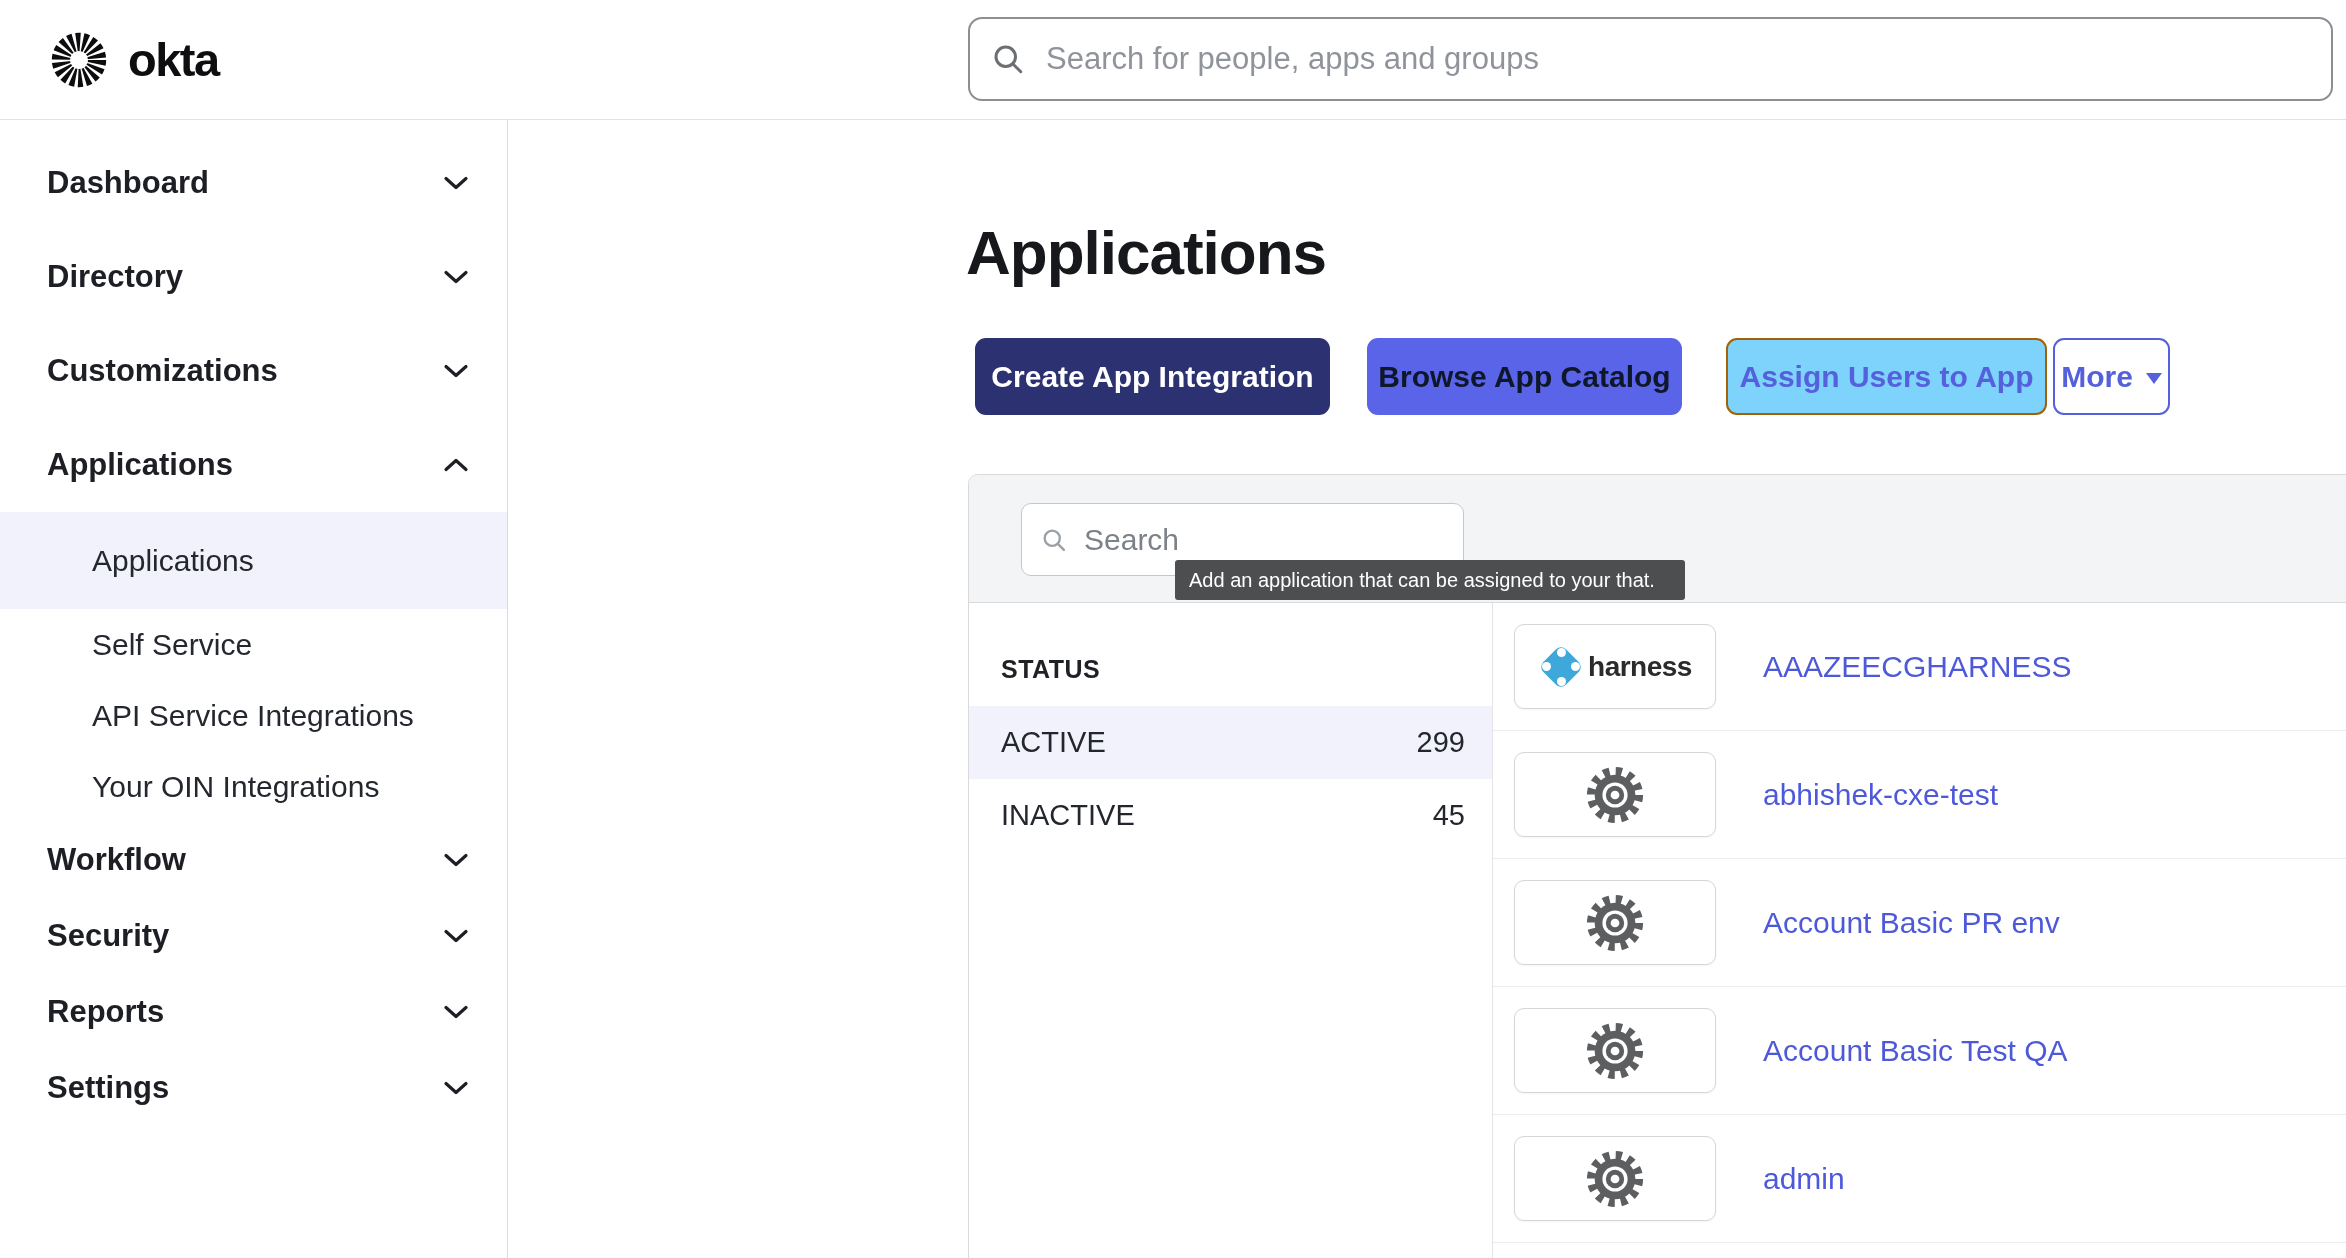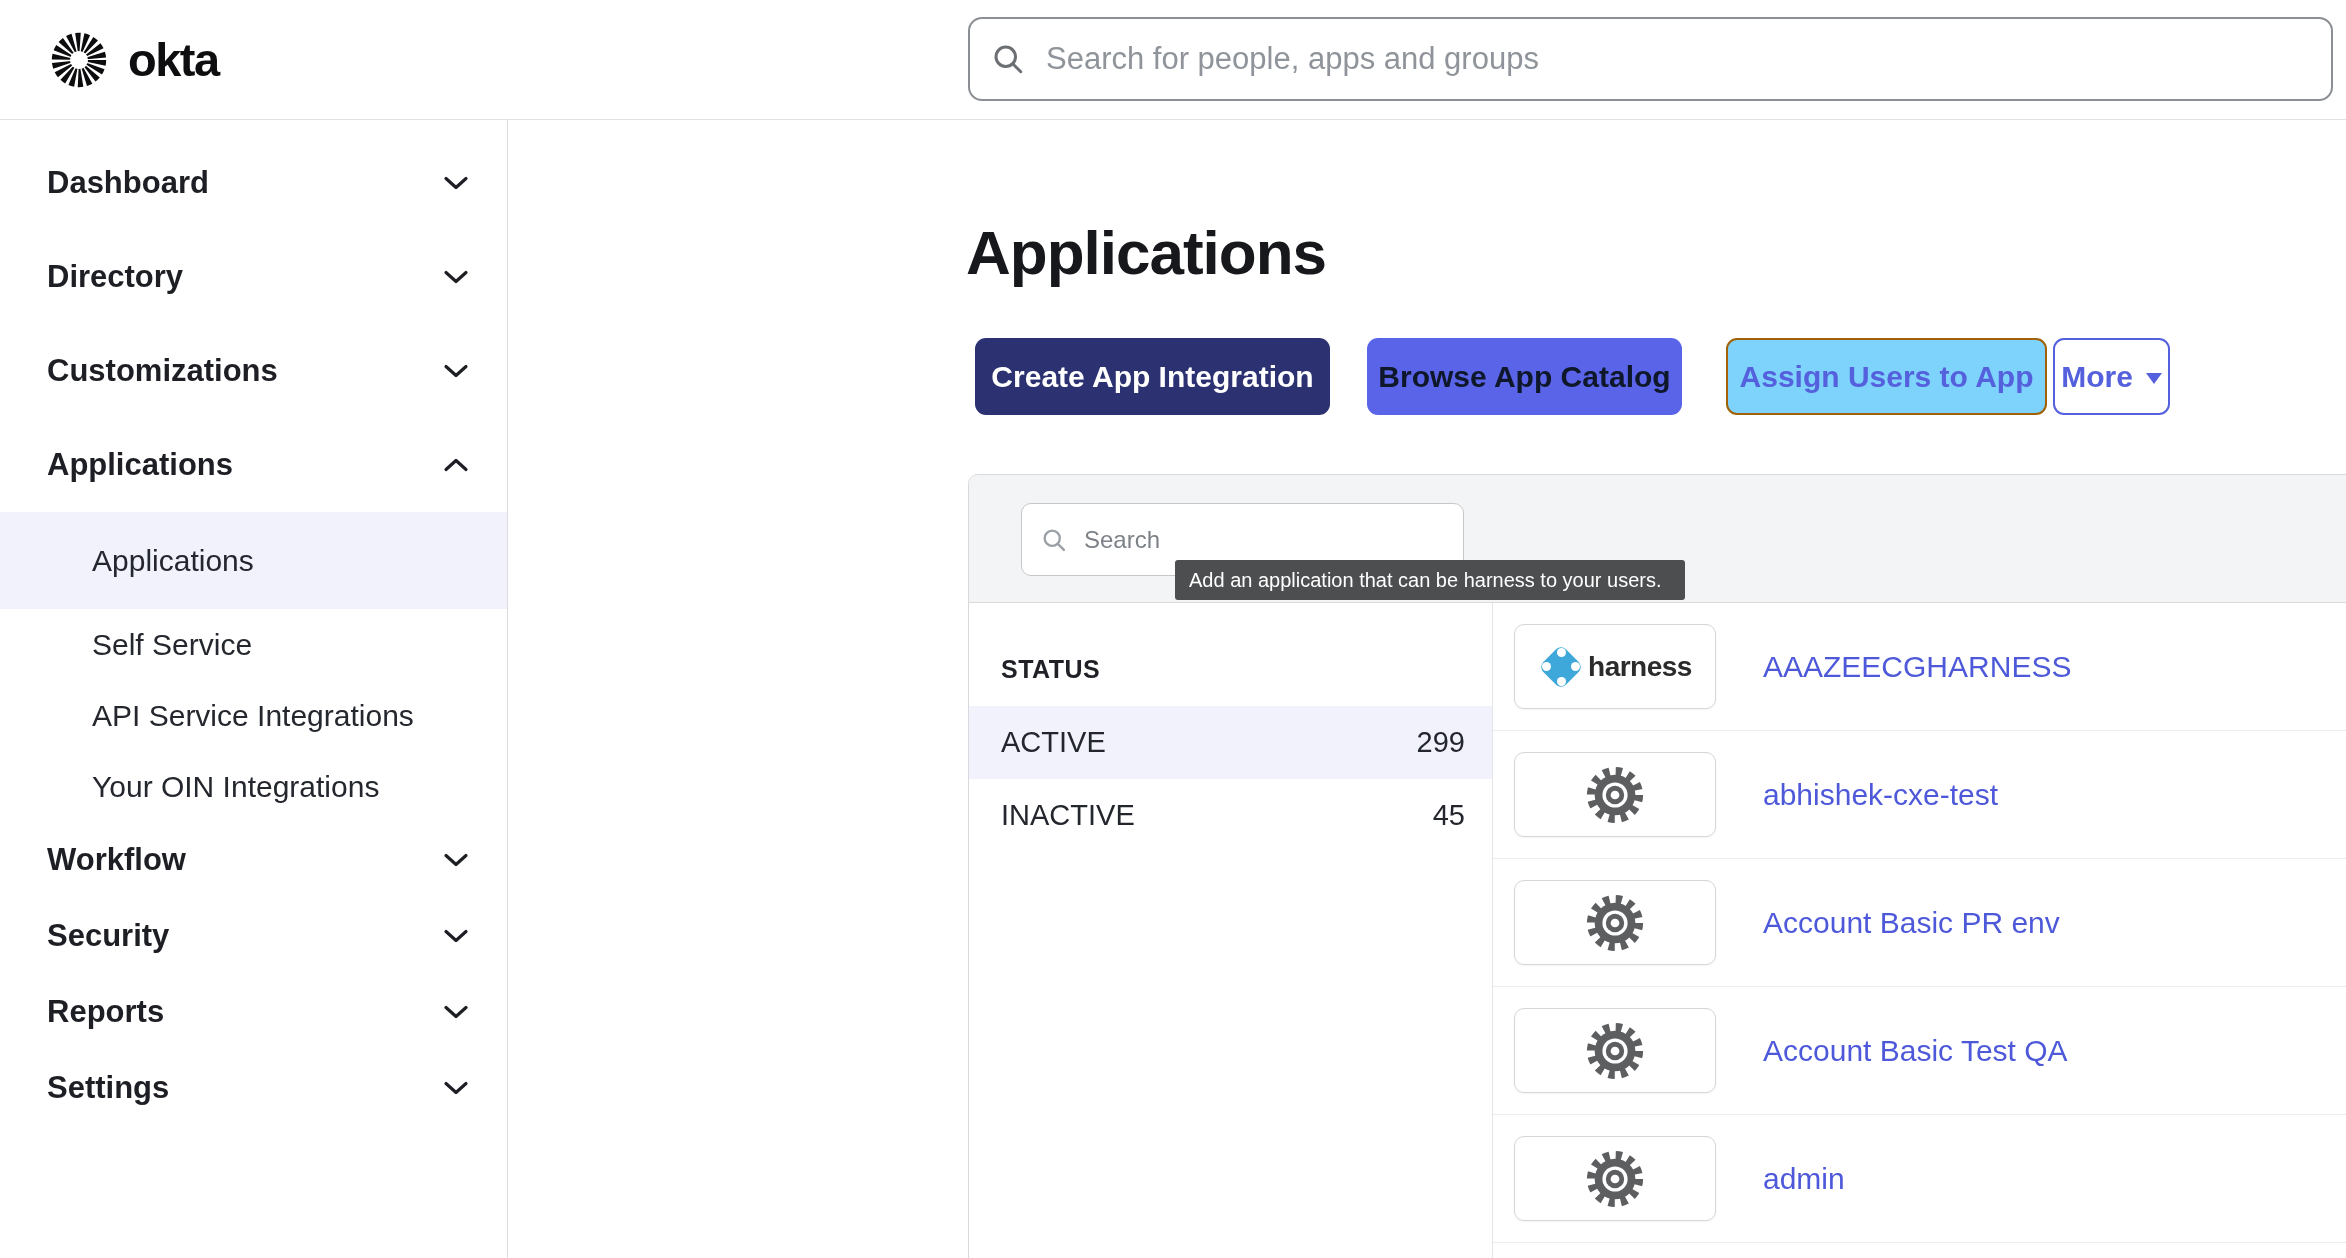--- a/index.html
+++ b/index.html
@@ -46,21 +46,21 @@
 
   
   .panel{position:absolute;left:968px;top:474px;right:-2px;bottom:-2px;background:#fff;
          border:1px solid #d8d9db;border-radius:10px 0 0 0;box-sizing:border-box;}
   .panel-head{height:127px;background:#f3f4f5;border-bottom:1px solid #dadbdd;
               border-radius:10px 0 0 0;position:relative;}
   .psearch{position:absolute;left:52px;top:28px;width:443px;height:73px;background:#fff;
            border:1px solid #c6c7c9;border-radius:10px;box-sizing:border-box;
            display:flex;align-items:center;padding:0 18px;}
   .psearch svg{color:#9aa0a6;flex:0 0 auto;}
-  .psearch input{border:none;outline:none;flex:1;margin-left:14px;font-size:24px;color:#444;
+  .psearch input{border:none;outline:none;flex:1;margin-left:14px;font-size:30px;color:#444;
                  font-family:inherit;background:transparent;}
   .psearch input::placeholder{color:#7d8288;}
   .panel-body{position:absolute;top:128px;left:0;right:0;bottom:0;display:flex;overflow:hidden;}
 
   .filters{width:524px;flex:0 0 auto;border-right:1px solid #e3e4e6;box-sizing:border-box;
            padding-top:52px;}
   .fhead{padding:0 32px;font-size:25px;font-weight:600;letter-spacing:.5px;color:#1f2127;
          margin-bottom:22px;}
   .f-row{height:73px;display:flex;align-items:center;justify-content:space-between;
          padding:0 27px 0 32px;font-size:29px;color:#23262d;cursor:pointer;}
@@ -281,13 +281,13 @@
               <circle cx="32" cy="32" r="9.5" fill="#5d5e60"></circle>
               <circle cx="32" cy="32" r="4.5" fill="#fff"></circle>
             </svg>
           </div>
           <a class="app-link">admin</a>
         </div>
       </div>
   </div>
 </section>
 
-<div class="tooltip">Add an application that can be harness to your users.</div>
+<div class="tooltip">Add an application that can be assigned to your that.</div>
 
 </body></html>

